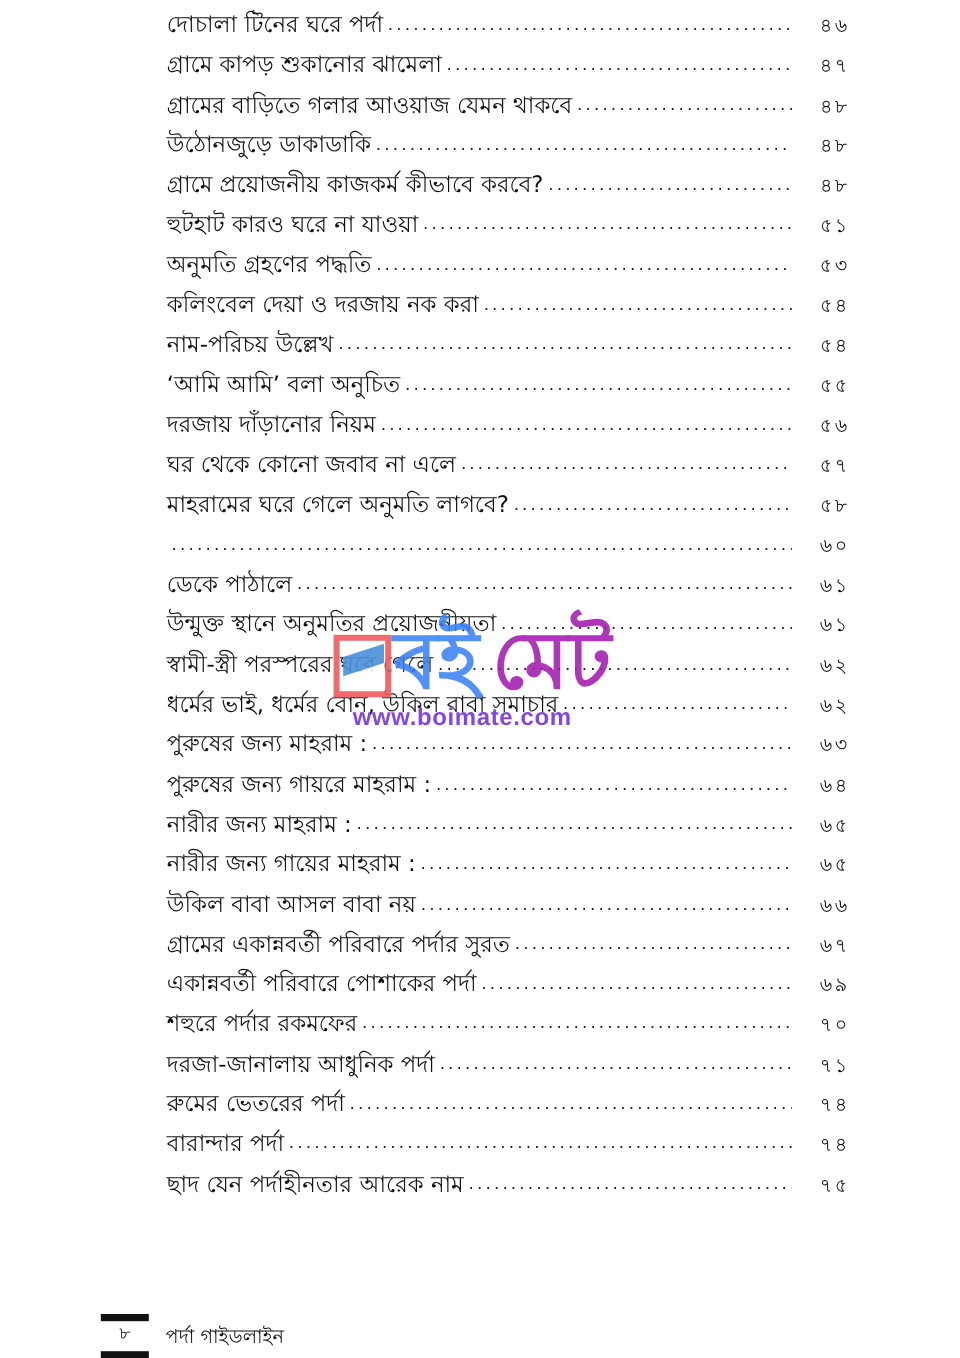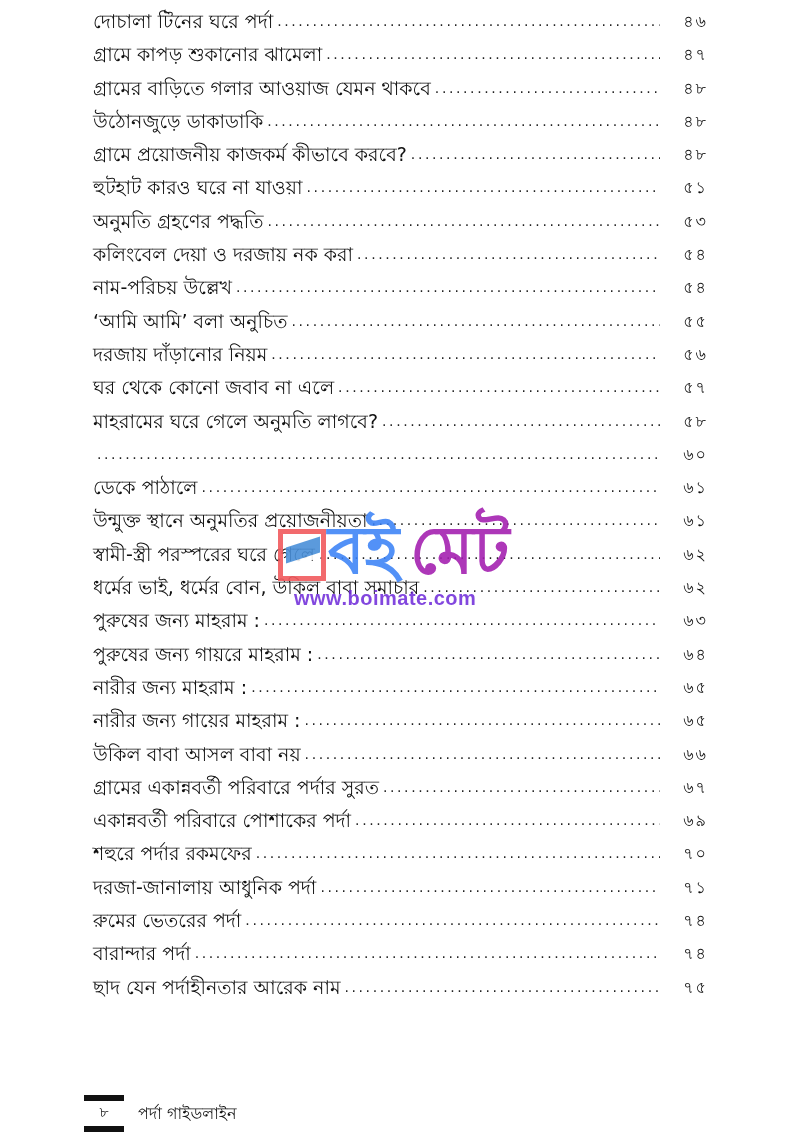--- a/index.html
+++ b/index.html
@@ -20,20 +20,21 @@
       left: 93px;
       top: 5px;
       width: 615px;
     }
     .toc-row {
       display: flex;
       align-items: center;
       height: 33.3px;
       line-height: 33.3px;
       font-size: 19px;
+      margin-left: 46px;
     }
     .toc-title {
       white-space: nowrap;
       flex: 0 0 auto;
     }
     .toc-dots {
       flex: 1 1 auto;
       overflow: hidden;
       white-space: nowrap;
       margin: 0 4px;

